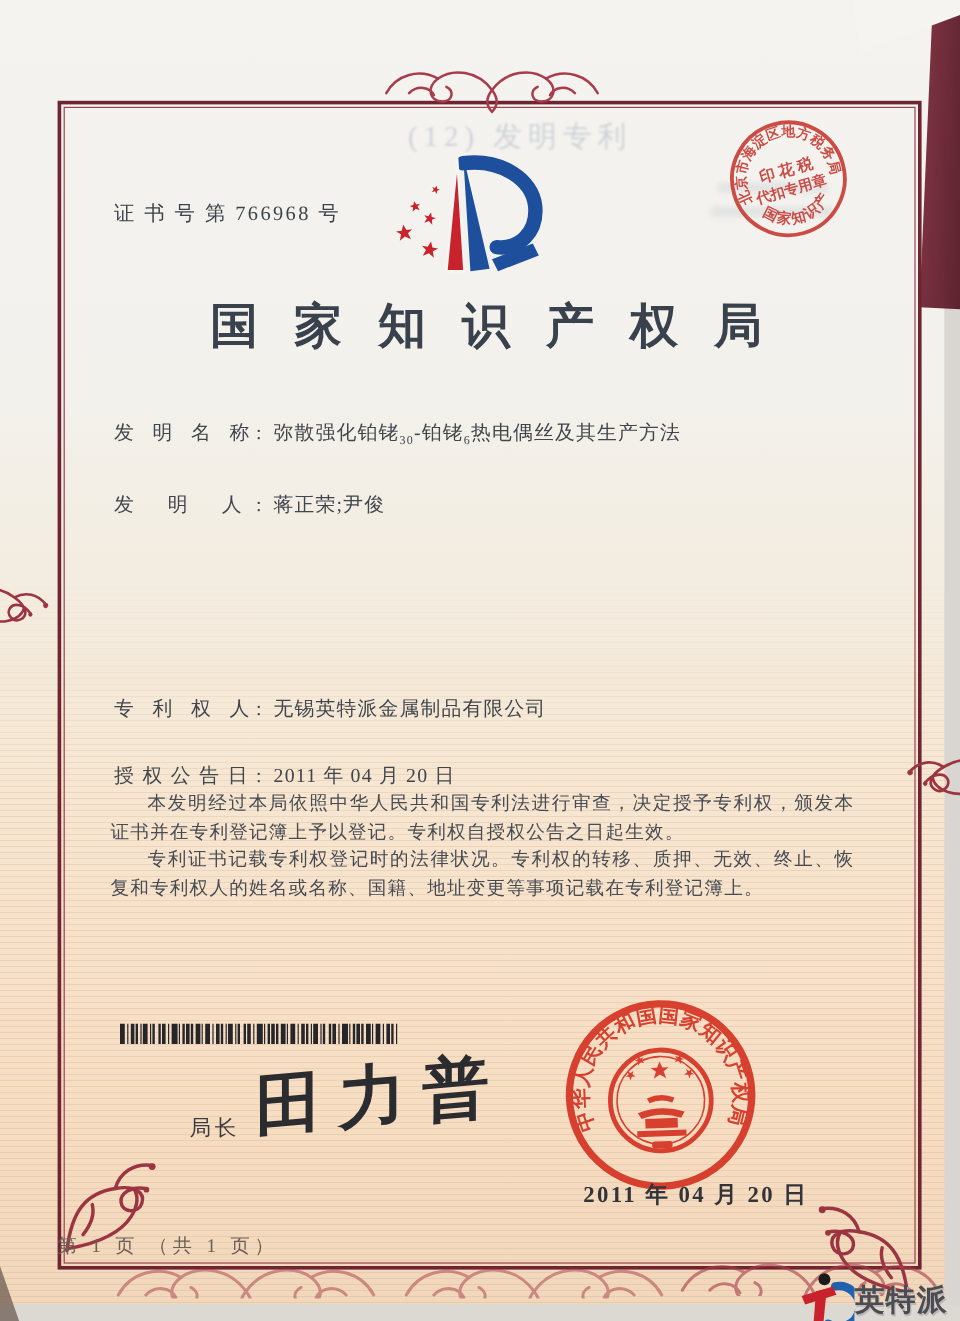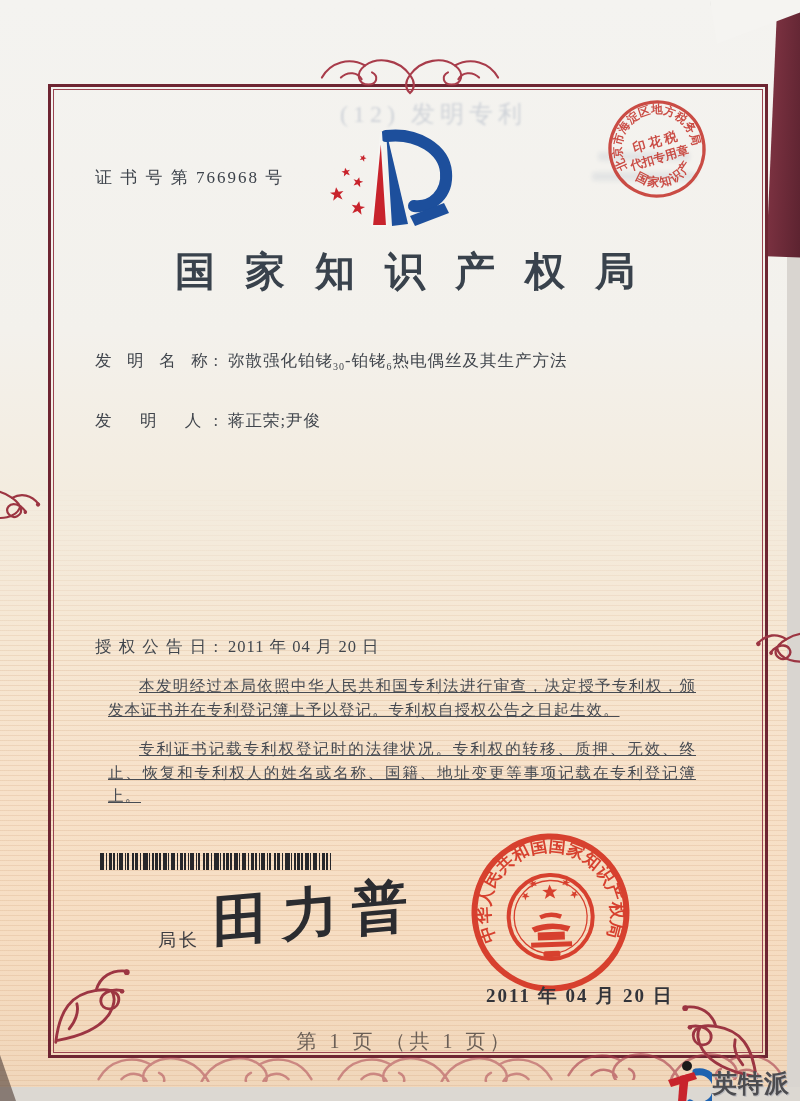--- a/index.html
+++ b/index.html
@@ -28,26 +28,26 @@
   .ghost2{background:#b9c2cc;opacity:.28;filter:blur(2px);border-radius:3px;}
   .certno{left:95px;top:146px;font-size:17px;letter-spacing:2px;color:#3d434b;margin-top:20px;}
   .title{left:48px;top:244px;width:714px;text-align:center;font-size:40px;font-weight:bold;
     letter-spacing:30px;text-indent:30px;color:#39424c;}
   .row{left:95px;width:620px;font-size:16.5px;color:#41464d;letter-spacing:1px;white-space:nowrap;}
   .lbl{display:inline-block;width:124px;text-align:justify;text-align-last:justify;}
   .val{margin-left:9px;}
   sub{font-size:10px;}
   .paras{left:92px;top:658px;width:620px;font-size:15.5px;line-height:23.6px;
     letter-spacing:1px;color:#474b52;text-align:justify;}
-  .paras p{margin:16px;text-indent:2em;text-decoration:underline;}
+  .paras p{margin:0;text-indent:2em;}
   .director{left:158px;top:928px;font-size:18px;letter-spacing:3px;color:#3c3c40;}
   .sig{left:212px;top:876px;font-size:56px;font-weight:600;letter-spacing:14px;color:#2b2c30;
     transform:rotate(-5deg) skewX(-5deg);}
   .seal-date{left:486px;top:983px;font-size:19px;font-weight:bold;letter-spacing:2px;color:#33343a;}
-  .footer{left:48px;top:1028px;width:714px;text-align:center;font-size:20px;letter-spacing:4px;color:#6b5f56;}
+  .footer{left:48px;top:1028px;width:714px;font-size:16px;letter-spacing:4px;color:#6b5f56;}
   .taxstamp{left:592px;top:84px;transform:rotate(-16deg);opacity:.9;}
   .seal{left:458px;top:820px;}
   .ornament{pointer-events:none;}
   
   .wm{left:660px;top:1058px;width:138px;height:50px;display:flex;align-items:center;text-align:center;}
   .wm-text{font-family:"Liberation Sans","DejaVu Sans",sans-serif;font-size:25px;font-weight:800;
     color:#4c4c50;letter-spacing:1px;text-shadow:1px 1px 0 #b9b9bd;}
 </style>
 </head>
 <body>
@@ -135,20 +135,23 @@
   </svg>
 
   <div class="abs title">国家知识产权局</div>
 
   <div class="abs row" style="top:350px">
     <span class="lbl">发 明 名 称:</span><span class="val"><span>弥散强化铂铑</span><sub>30</sub><span>-铂铑</span><sub>6</sub><span>热电偶丝及其生产方法</span></span>
   </div>
   <div class="abs row" style="top:410px">
     <span class="lbl">发 明 人:</span><span class="val">蒋正荣;尹俊</span>
   </div>
+  <div class="abs row" style="top:580px">
+    <span class="lbl">专 利 权 人:</span><span class="val">无锡英特派金属制品有限公司</span>
+  </div>
   <div class="abs row" style="top:636px">
     <span class="lbl">授权公告日:</span><span class="val">2011 年 04 月 20 日</span>
   </div>
 
   <div class="abs paras">
     <p>本发明经过本局依照中华人民共和国专利法进行审查，决定授予专利权，颁发本证书并在专利登记簿上予以登记。专利权自授权公告之日起生效。</p>
     <p>专利证书记载专利权登记时的法律状况。专利权的转移、质押、无效、终止、恢复和专利权人的姓名或名称、国籍、地址变更等事项记载在专利登记簿上。</p>
   </div>
 
   <svg class="abs" style="left:100px;top:853px" width="232" height="17">

